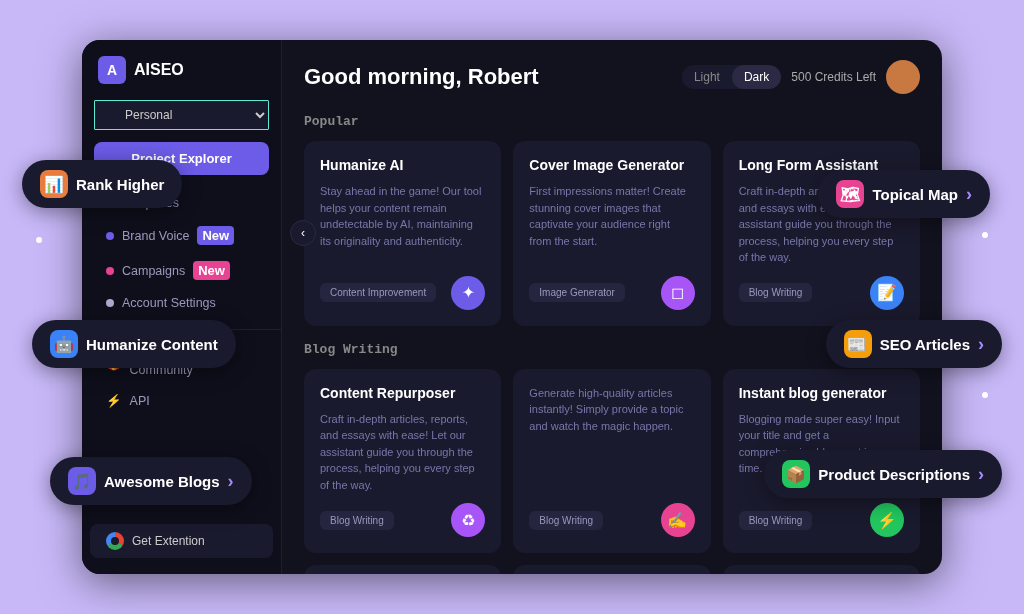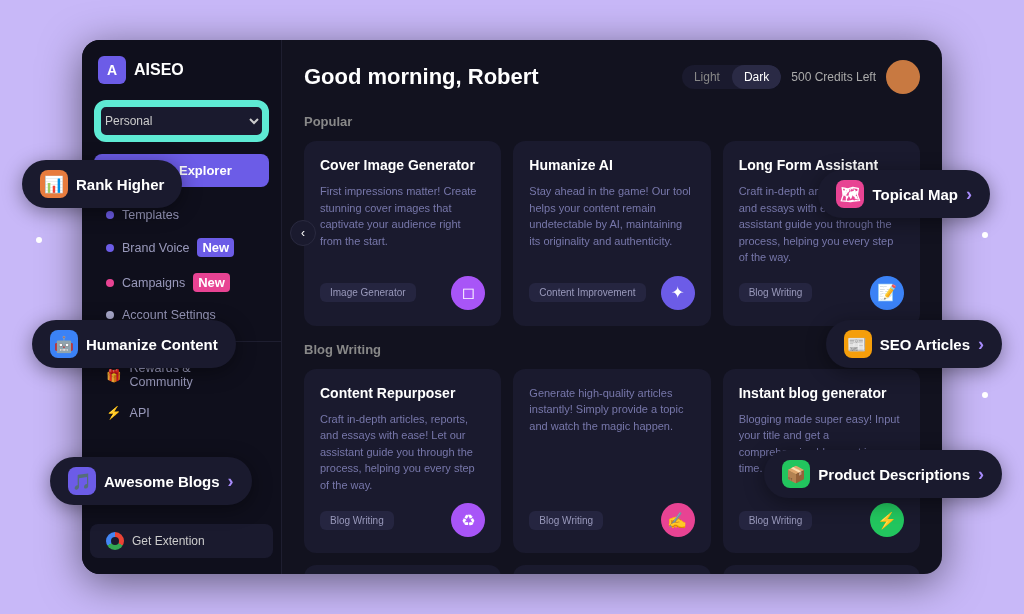--- a/index.html
+++ b/index.html
@@ -110,24 +110,24 @@
     }
     .logo-text {
       color: #fff;
       font-weight: 800;
       font-size: 16px;
     }
 
     .sidebar-select {
       margin: 0 12px 12px;
       background: #1a1a2e;
-      border: 7px solid #5eead4;
+      border: 1px solid #5eead4;
       color: #ccc;
-      border-radius: 12px;
-      padding: 6px 0;
+      border-radius: 1px;
+      padding: 6px 26px;
       font-size: 12px;
       cursor: pointer;
     }
 
     .sidebar-btn {
       margin: 0 12px 14px;
       background: #6c5ce7;
       color: #fff;
       border: none;
       border-radius: 8px;
@@ -247,20 +247,21 @@
       background: #c87941;
       border-radius: 50%;
     }
 
     
     .section-label {
       color: #888;
       font-size: 13px;
       font-weight: 600;
       margin-bottom: 12px;
+      font-family: Liberation Mono, monospace;
     }
 
     
     .cards-grid {
       display: grid;
       grid-template-columns: repeat(3, 1fr);
       gap: 12px;
       margin-bottom: 16px;
     }
 
@@ -478,40 +479,40 @@
           <span class="credits-text">500 Credits Left</span>
           <div class="user-avatar"></div>
         </div>
       </div>
 
       <div class="popular-section">
         <div class="section-label">Popular</div>
         <div style="position:relative;">
           <div class="prev-btn">‹</div>
           <div class="cards-grid">
+
+            <div class="card">
+              <div class="card-title">Humanize AI</div>
+              <div class="card-desc">Stay ahead in the game! Our tool helps your content remain undetectable by AI, maintaining its originality and authenticity.</div>
+              <div class="card-footer">
+                <span class="card-tag">Content Improvement</span>
+                <div class="card-icon-btn" style="background:#6c5ce7;">✦</div>
+              </div>
+            </div>
 
             <div class="card">
               <div class="card-title">Cover Image Generator</div>
               <div class="card-desc">First impressions matter! Create stunning cover images that captivate your audience right from the start.</div>
               <div class="card-footer">
                 <span class="card-tag">Image Generator</span>
                 <div class="card-icon-btn" style="background:#a855f7;">◻</div>
               </div>
             </div>
 
             <div class="card">
-              <div class="card-title">Humanize AI</div>
-              <div class="card-desc">Stay ahead in the game! Our tool helps your content remain undetectable by AI, maintaining its originality and authenticity.</div>
-              <div class="card-footer">
-                <span class="card-tag">Content Improvement</span>
-                <div class="card-icon-btn" style="background:#6c5ce7;">✦</div>
-              </div>
-            </div>
-
-            <div class="card">
               <div class="card-title">Long Form Assistant</div>
               <div class="card-desc">Craft in-depth articles, reports, and essays with ease! Let our assistant guide you through the process, helping you every step of the way.</div>
               <div class="card-footer">
                 <span class="card-tag">Blog Writing</span>
                 <div class="card-icon-btn" style="background:#3b82f6;">📝</div>
               </div>
             </div>
 
           </div>
         </div>

